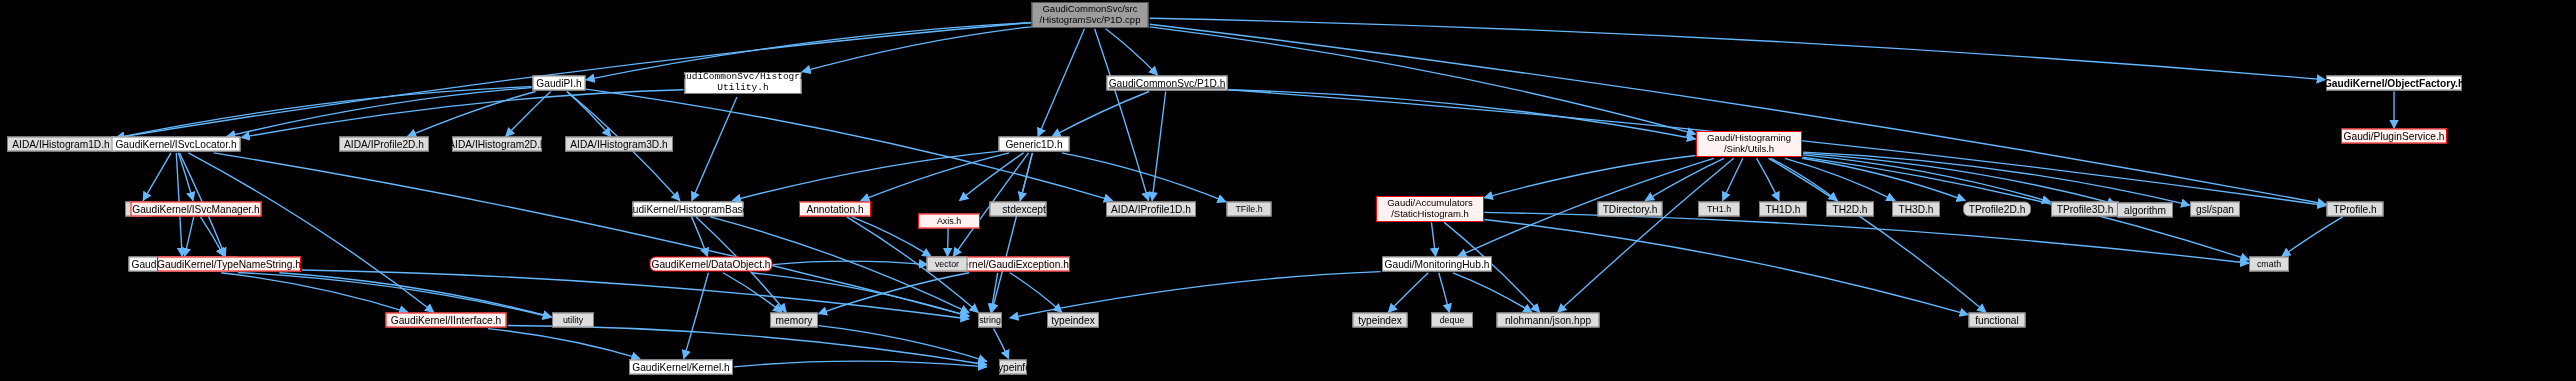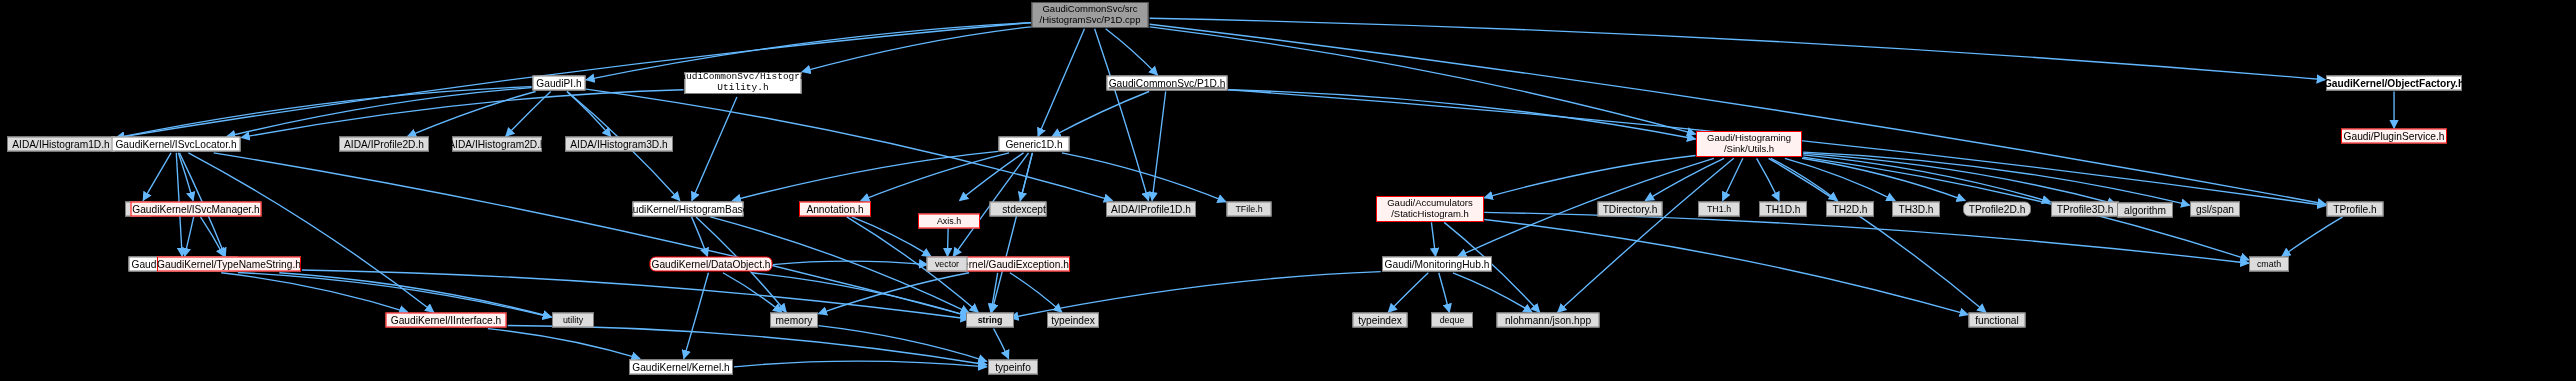--- a/index.html
+++ b/index.html
@@ -190,24 +190,24 @@
       <div class="node sys" style="left: 2355px; top: 209px; width: 57px; height: 15px;">TProfile.h</div>
       <div class="node plain" style="left: 183px; top: 264px; width: 109px; height: 15px;">GaudiKernel/SmartIF.h</div>
       <div class="node hl" style="left: 229px; top: 264px; width: 144px; height: 15px;">GaudiKernel/TypeNameString.h</div>
       <div class="node hl" style="left: 711px; top: 264px; width: 123px; height: 15px; border-radius: 6px;">GaudiKernel/DataObject.h</div>
       <div class="node hl" style="left: 999px; top: 264px; width: 142px; height: 15px;">GaudiKernel/GaudiException.h</div>
       <div class="node plain" style="left: 1437px; top: 264px; width: 110px; height: 15px;">Gaudi/MonitoringHub.h</div>
       <div class="node sys" style="left: 2269px; top: 264px; width: 40px; height: 15px; font-size: 8.9px;">cmath</div>
       <div class="node hl" style="left: 446px; top: 320px; width: 121px; height: 15px;">GaudiKernel/IInterface.h</div>
       <div class="node sys" style="left: 573px; top: 320px; width: 42px; height: 15px; font-size: 8.9px;">utility</div>
       <div class="node sys" style="left: 794px; top: 320px; width: 48px; height: 15px;">memory</div>
-      <div class="node sys" style="left: 990px; top: 320px; width: 48px; height: 15px; font-size: 8.9px; font-weight: bold;">string</div>
+      <div class="node sys" style="left: 990px; top: 320px; width: 24px; height: 15px; font-size: 8.9px;">string</div>
       <div class="node sys" style="left: 1073px; top: 320px; width: 52px; height: 15px;">typeindex</div>
       <div class="node sys" style="left: 947px; top: 264px; width: 41px; height: 15px; font-size: 8.9px;">vector</div>
       <div class="node sys" style="left: 1380px; top: 320px; width: 55px; height: 15px;">typeindex</div>
       <div class="node sys" style="left: 1452px; top: 320px; width: 42px; height: 15px; font-size: 8.9px;">deque</div>
       <div class="node sys" style="left: 1548px; top: 320px; width: 103px; height: 15px;">nlohmann/json.hpp</div>
       <div class="node sys" style="left: 1997px; top: 320px; width: 57px; height: 15px;">functional</div>
       <div class="node plain" style="left: 681px; top: 367px; width: 104px; height: 15px;">GaudiKernel/Kernel.h</div>
-      <div class="node sys" style="left: 1013px; top: 367px; width: 50px; height: 15px;">typeinfo</div>
+      <div class="node sys" style="left: 1013px; top: 367px; width: 28px; height: 15px;">typeinfo</div>
     </div>
 </div>
 
 
 </body></html>

